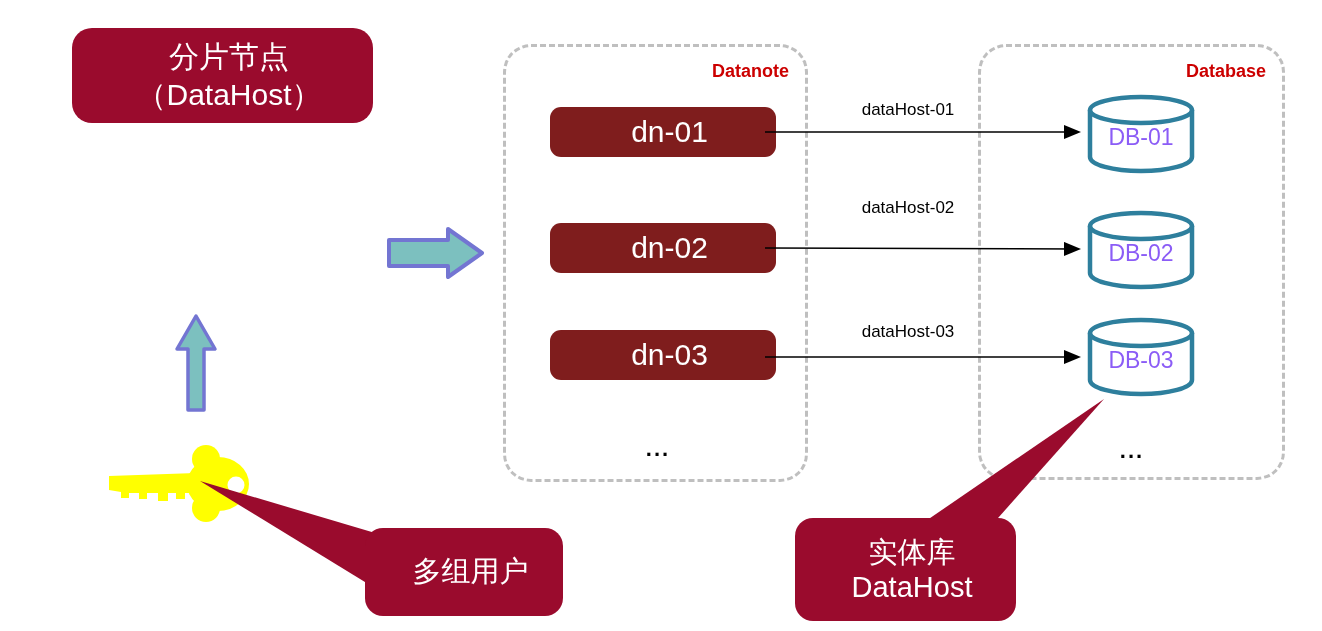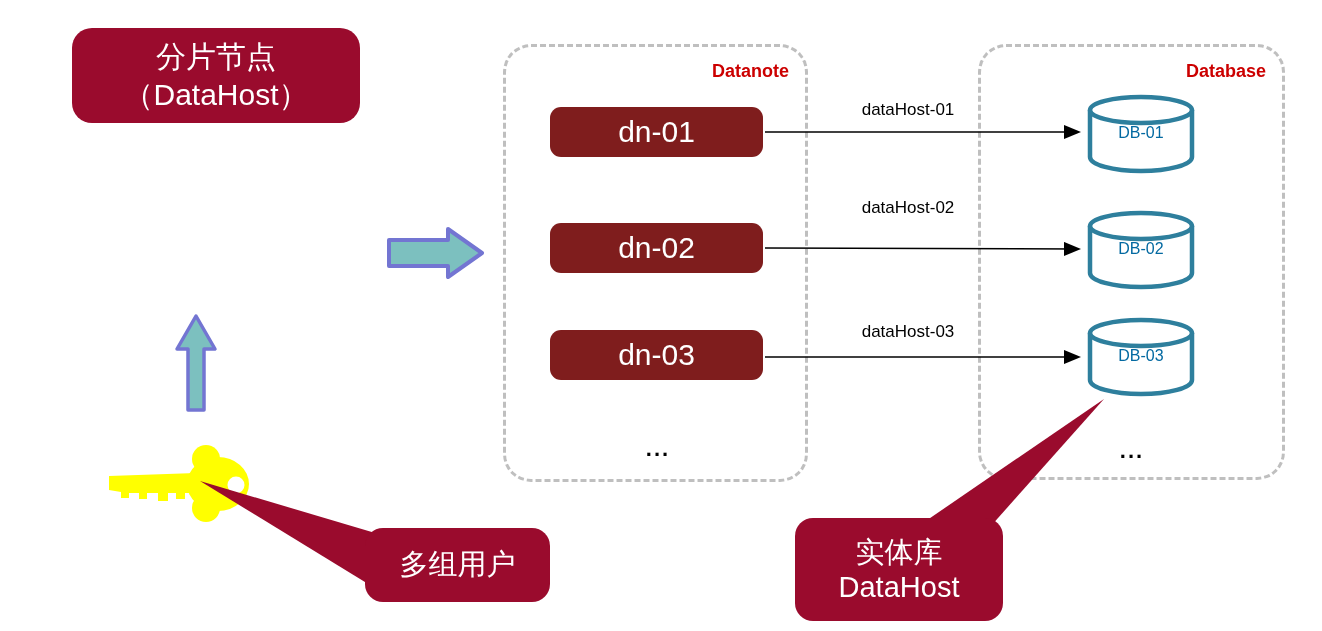--- a/index.html
+++ b/index.html
@@ -1,27 +1,27 @@
 <!DOCTYPE html>
 <html><head>
 <meta charset="utf-8">
 <style>
   html,body{margin:0;padding:0;background:#fff;}
   .canvas{
     position:relative;width:1322px;height:631px;background:#ffffff;
     font-family:"Liberation Sans",sans-serif;overflow:hidden;
   }
   .abs{position:absolute;}
-  .center{display:flex;align-items:center;justify-content:center;text-align:center;}
+  .center{display:flex;align-items:center;justify-content:center;text-align:center;padding-left:13px;}
 
   
   .red-box{background:#9A0B2D;color:#ffffff;}
   .title-box{left:72px;top:28px;width:288px;height:95px;border-radius:20px;
     font-size:30px;line-height:1.25;flex-direction:column;}
-  .callout-users{left:365px;top:528px;width:185px;height:74px;border-radius:18px;
+  .callout-users{left:365px;top:528px;width:185px;height:88px;border-radius:18px;
     font-size:29px;font-family:"Liberation Serif",serif;}
   .callout-datahost{left:795px;top:518px;width:208px;height:103px;border-radius:18px;
     flex-direction:column;font-size:29px;line-height:1.2;}
   .callout-datahost .serif-line{font-family:"Liberation Serif",serif;}
   .callout-datahost .sans-line{font-family:"Liberation Sans",sans-serif;}
 
   
   .green-box{background:#7f1d1d;color:#ffffff;}
   .schema-box{left:112px;top:223px;width:210px;height:50px;border-radius:9px;font-size:30px;}
   .dn-box{left:550px;width:213px;height:50px;border-radius:11px;font-size:30px;}
@@ -33,21 +33,21 @@
   .group-database{left:978px;top:44px;width:307px;height:436px;}
   .group-label{position:absolute;top:14px;right:16px;color:#CC0000;font-weight:bold;font-size:18px;}
 
   
   .conn-label{width:180px;left:818px;text-align:center;font-size:17px;color:#000;}
   .conn-1{top:100px;} .conn-2{top:198px;} .conn-3{top:322px;}
 
   
   .cyl{left:1086px;width:110px;height:80px;}
   .cyl-1{top:94px;} .cyl-2{top:210px;} .cyl-3{top:317px;}
-  .cyl-label{position:absolute;left:0;right:0;top:30px;text-align:center;font-size:16px;color:#0369a1;}
+  .cyl-label{position:absolute;left:0;right:0;top:30px;text-align:center;font-size:23px;color:#8b5cf6;}
 
   .ellipsis{font-weight:bold;font-size:22px;color:#000;letter-spacing:2px;}
   .ell-1{left:638px;top:436px;width:40px;text-align:center;}
   .ell-2{left:1112px;top:438px;width:40px;text-align:center;}
 
   .overlay{left:0;top:0;pointer-events:none;}
 </style>
 </head>
 <body>
 

